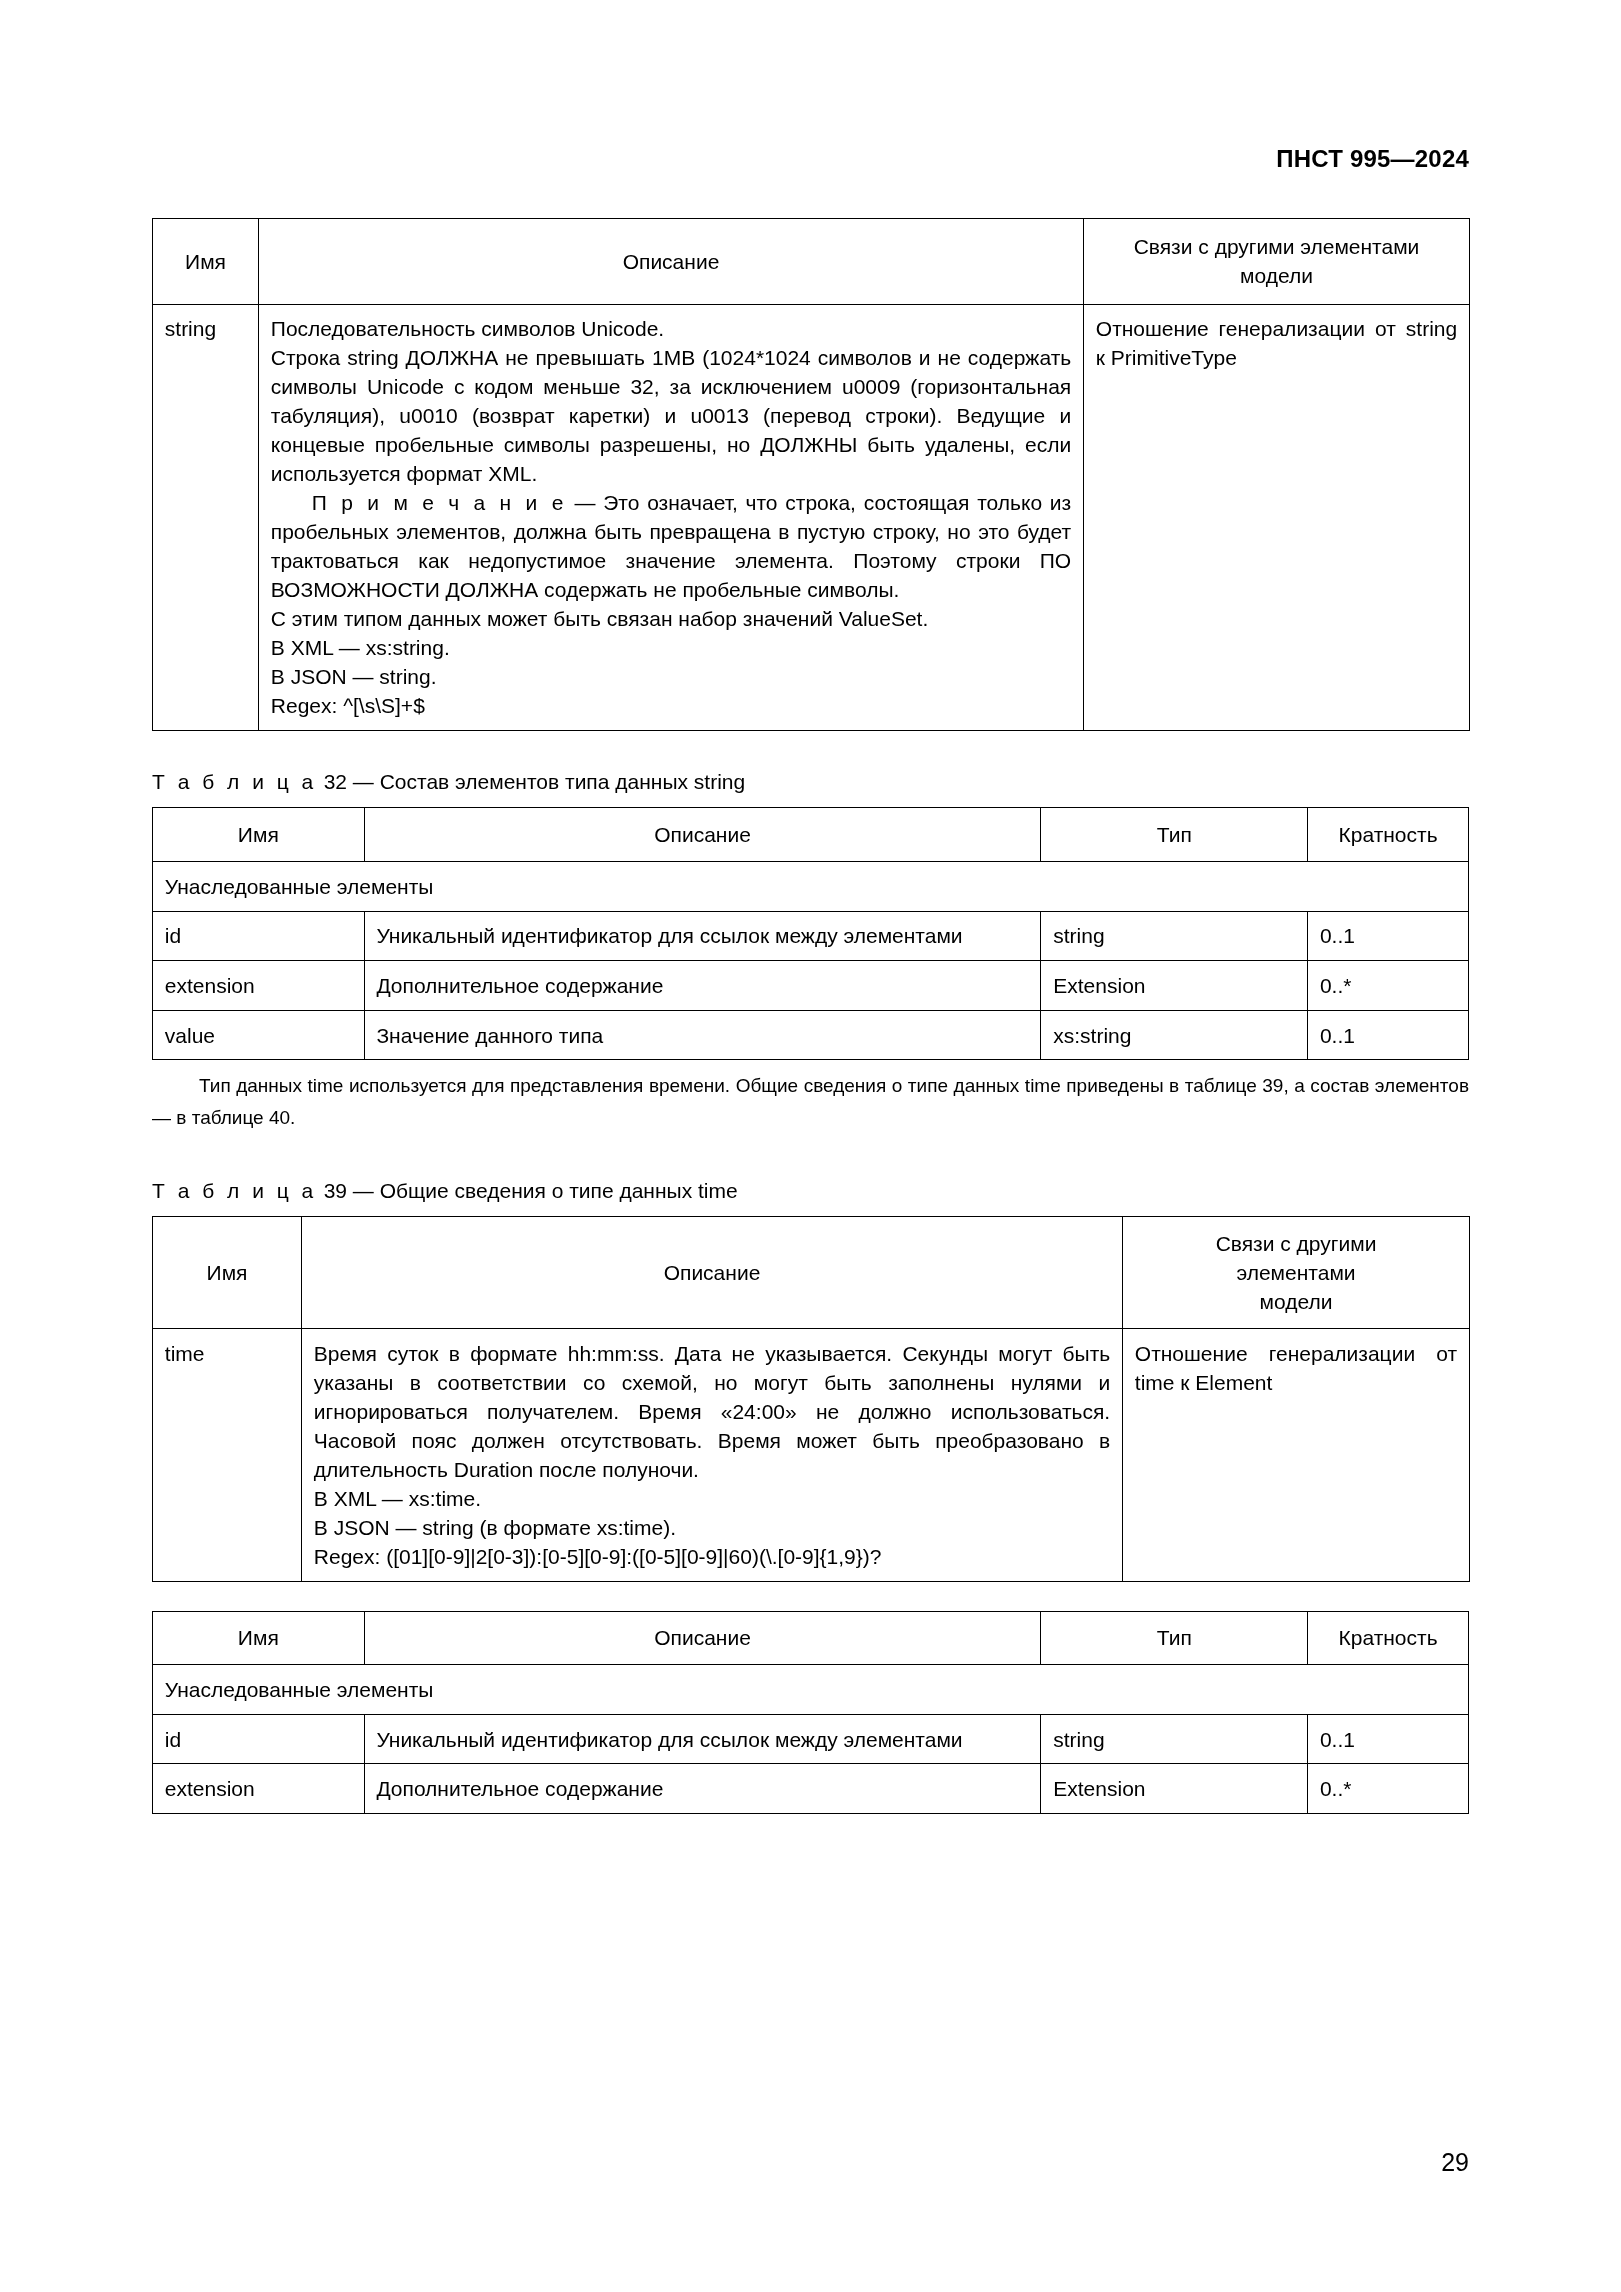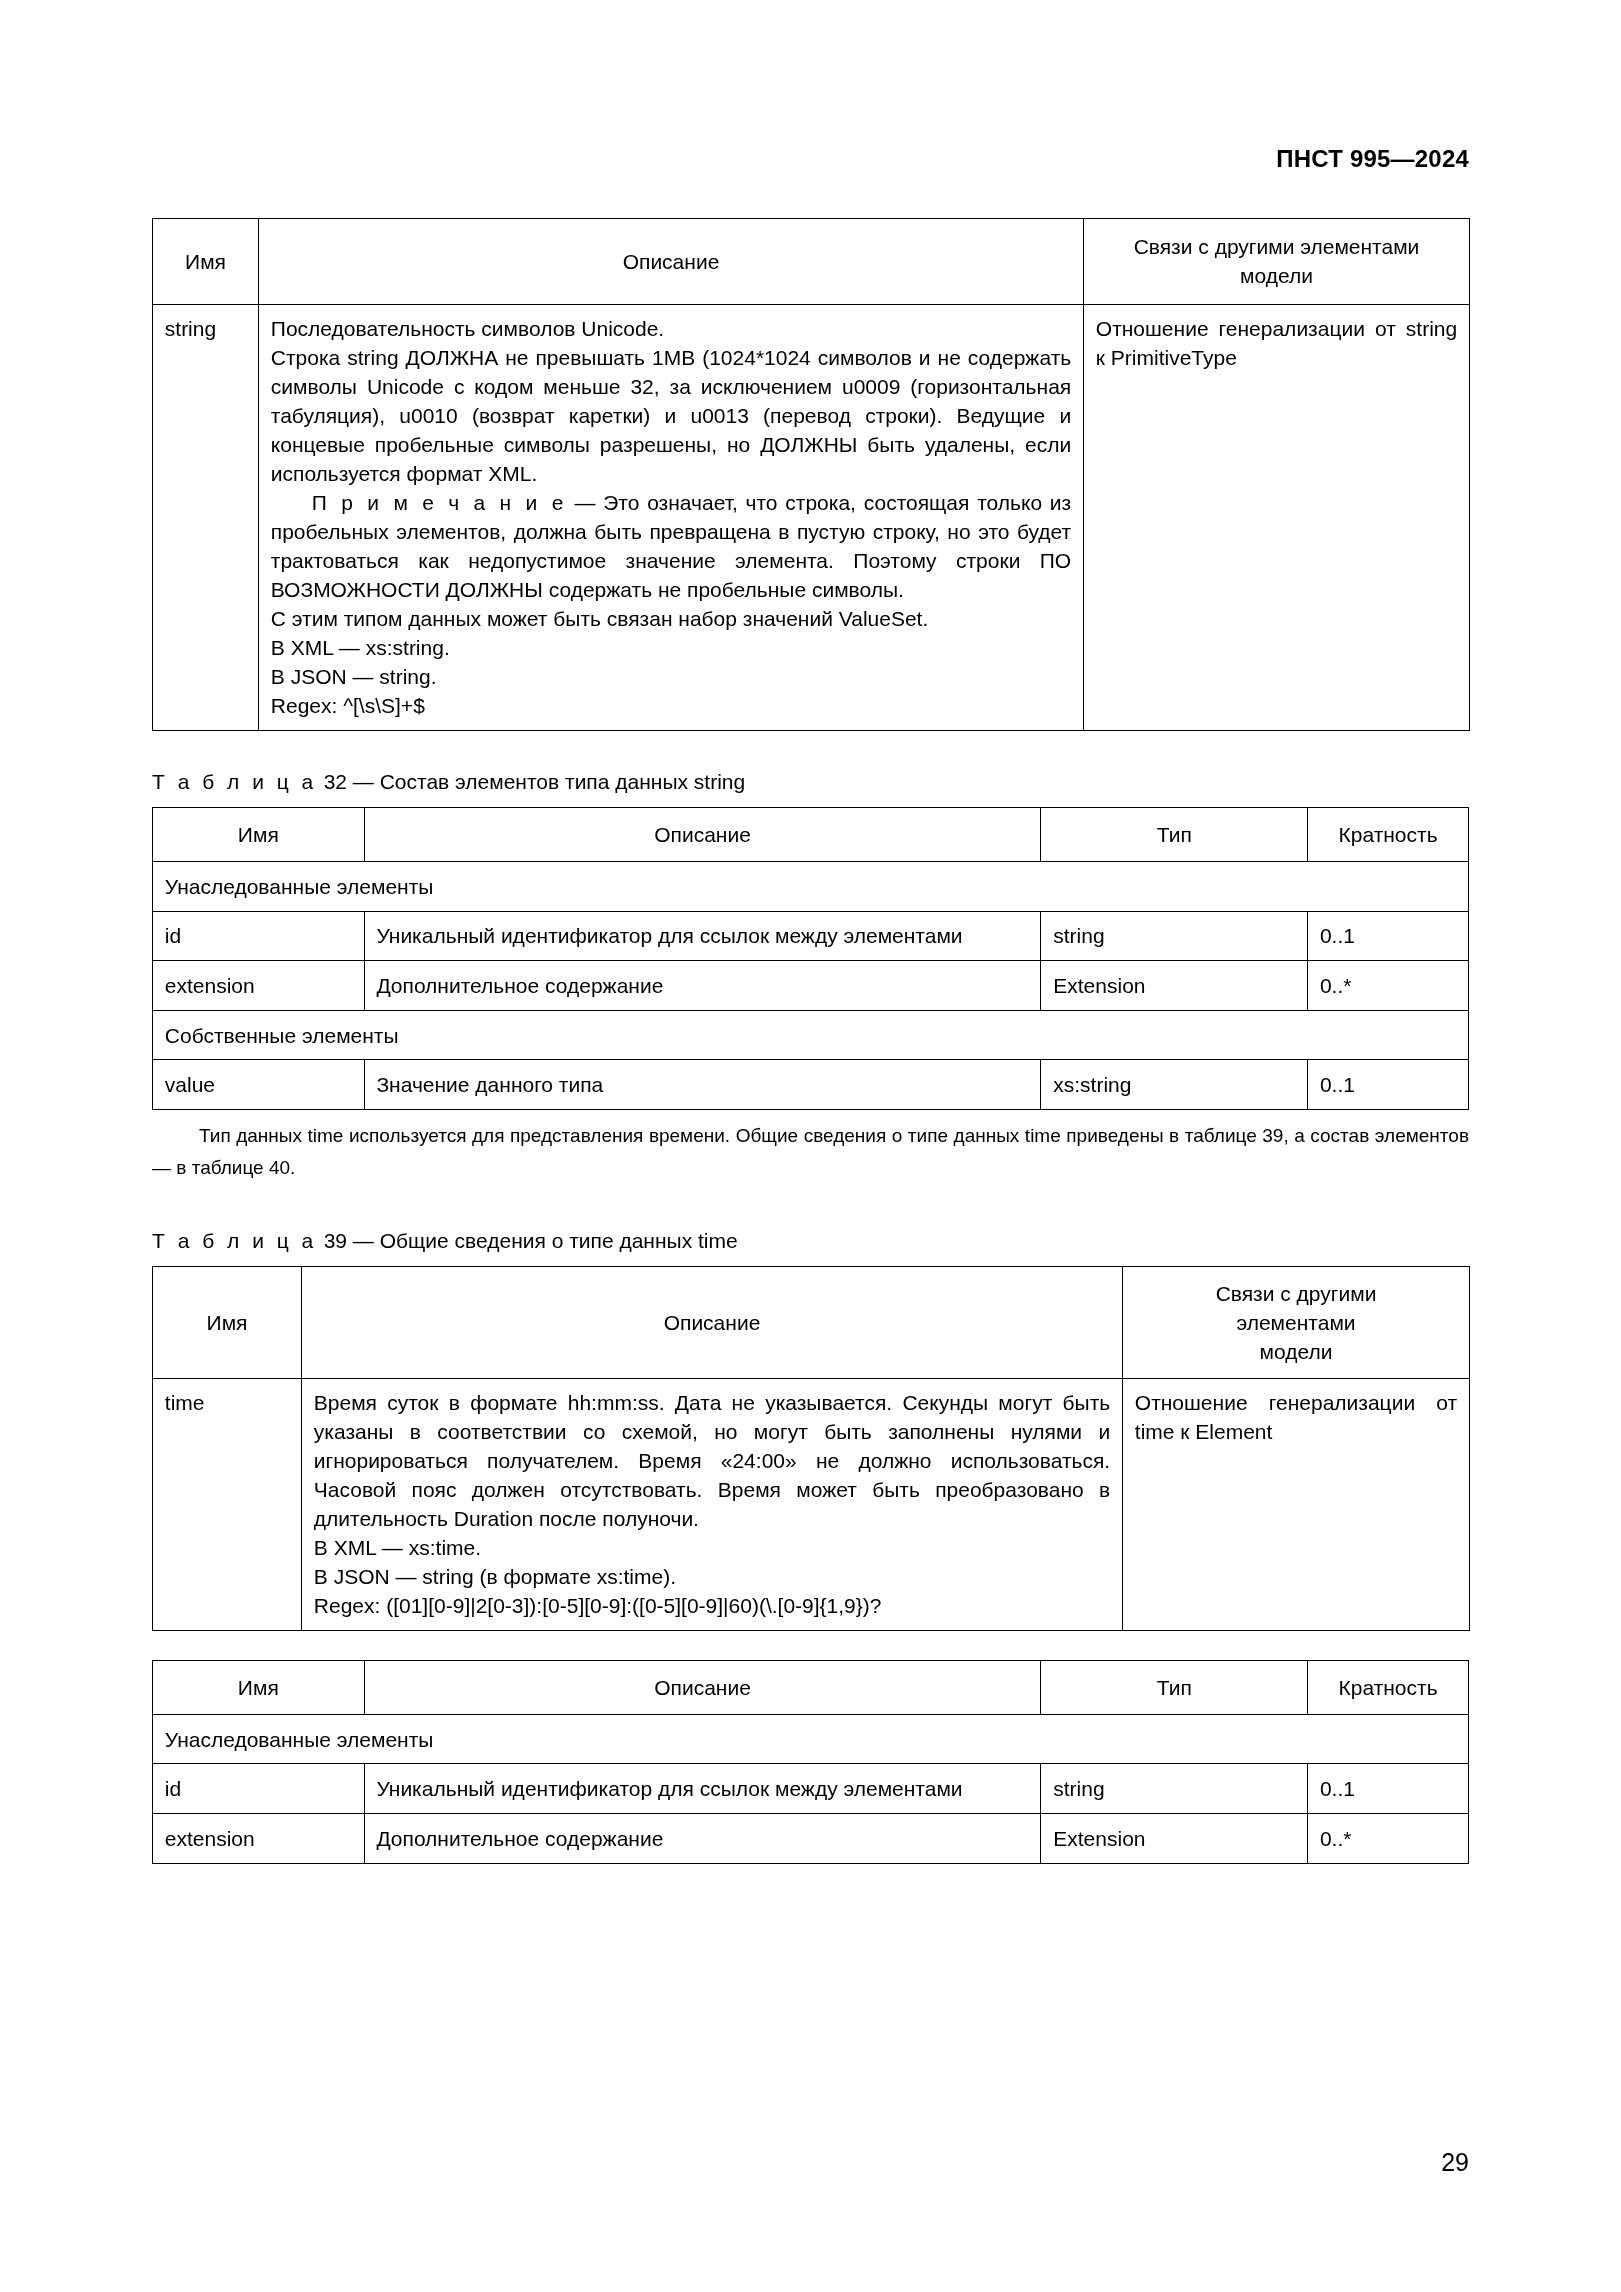--- a/index.html
+++ b/index.html
@@ -143,21 +143,21 @@
 модели</td>
         </tr>
       </thead>
       <tbody>
         <tr>
           <td>string</td>
           <td class="cell-just">
             <p class="cell-p">Последовательность символов Unicode.</p>
             <p class="cell-p">Строка string ДОЛЖНА не превышать 1МВ (1024*1024 символов и не содержать символы Unicode с кодом меньше 32, за исключением u0009 (горизонтальная табуляция), u0010 (возврат каретки) и u0013 (перевод строки). Ведущие и концевые пробельные символы разрешены, но ДОЛЖНЫ быть удалены, если используется формат XML.</p>
             <p class="cell-p gap-p">
-              <span style="display:inline-block;width:41px"></span><span class="note-lead">П р и м е ч а н и е</span> <span>—</span> <span>Это означает, что строка, состоящая только из пробельных элементов, должна быть превращена в пустую строку, но это будет трактоваться как недопустимое значение элемента. Поэтому строки ПО ВОЗМОЖНОСТИ ДОЛЖНЫ содержать не пробельные символы.</span>
+              <span style="display:inline-block;width:41px"></span><span class="note-lead">П р и м е ч а н и е</span> <span>—</span> <span>Это означает, что строка, состоящая только из пробельных элементов, должна быть превращена в пустую строку, но это будет трактоваться как недопустимое значение элемента. Поэтому строки ПО ВОЗМОЖНОСТИ ДОЛЖНА содержать не пробельные символы.</span>
             </p>
             <p class="cell-p gap-p">С этим типом данных может быть связан набор значений ValueSet.</p>
             <p class="cell-p">В XML — xs:string.</p>
             <p class="cell-p">В JSON — string.</p>
             <p class="cell-p mono-ish">Regex: ^[\s\S]+$</p>
           </td>
           <td class="cell-just">Отношение  генерализации от string к PrimitiveType</td>
         </tr>
       </tbody>
     </table>
@@ -193,23 +193,20 @@
           <td>id</td>
           <td class="cell-just">Уникальный идентификатор для ссылок между элементами</td>
           <td>string</td>
           <td>0..1</td>
         </tr>
         <tr>
           <td>extension</td>
           <td>Дополнительное содержание</td>
           <td>Extension</td>
           <td>0..*</td>
-        </tr>
-        <tr class="section-row">
-          <td colspan="4">Собственные элементы</td>
         </tr>
         <tr>
           <td>value</td>
           <td>Значение данного типа</td>
           <td>xs:string</td>
           <td>0..1</td>
         </tr>
       </tbody>
     </table>
 

